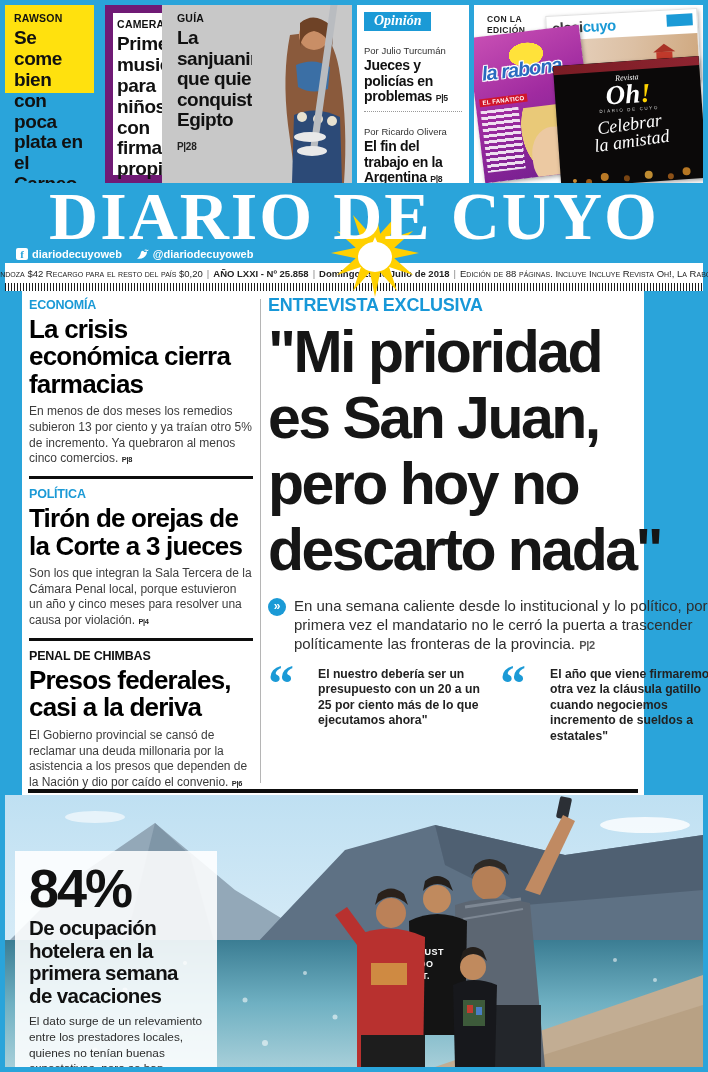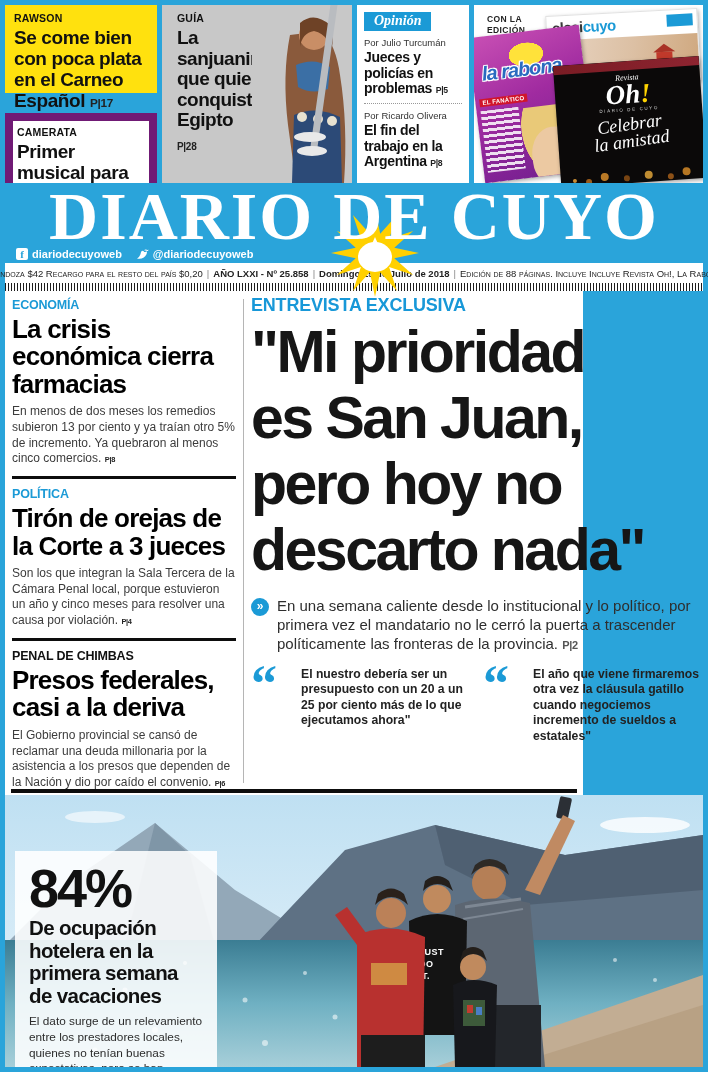--- a/index.html
+++ b/index.html
@@ -3,33 +3,33 @@
 <meta charset="utf-8">
 <style>
   * { margin:0; padding:0; box-sizing:border-box; }
   html,body { width:708px; height:1072px; }
   body {
     position:relative; background:#2aa4da; overflow:hidden;
     font-family:"Liberation Sans", sans-serif; color:#141414;
   }
   
   .top-strip { position:absolute; top:5px; left:5px; width:698px; height:178px; display:flex; gap:5px; }
-  .col1 { width:152px; display:flex; flex-direction:column; gap:20px; }
+  .col1 { width:152px; display:flex; gap:11px; }
   .box-rawson { height:88px; background:#ffe10e; padding:7px 9px; }
   .box-camerata { flex:1; background:#fff; border:8px solid #701a75; padding:5px 4px; }
   .mini-kicker { font-size:10.5px; font-weight:800; letter-spacing:.2px; color:#111; }
   .mini-head { font-size:19px; font-weight:800; line-height:1.1; letter-spacing:-.4px; margin-top:4px; color:#111; }
   .pref { font-weight:800; font-size:.62em; color:#222; letter-spacing:-.3px; }
   .box-guia { width:190px; background:#c8c8c8; position:relative; padding:7px 15px; overflow:hidden; }
   .guia-head { font-size:19px; font-weight:800; line-height:1.08; letter-spacing:-.5px; width:102px; margin-top:4px; color:#111; }
   .guia-page { font-weight:800; font-size:10px; margin-top:10px; color:#222; }
   .guia-fig { position:absolute; right:0; top:0; height:178px; }
   .box-opinion { width:112px; background:#fff; padding:6px 7px; }
   .opinion-tag { display:inline-block; background:#1b9ad6; color:#fff; font-family:"Liberation Serif", serif; font-style:italic; font-weight:700; font-size:14px; padding:1px 10px 2px; }
-  .op-byline { font-size:9.5px; color:#333; margin-top:6px; }
+  .op-byline { font-size:9.5px; color:#333; margin-top:14px; }
   .op-title { font-size:14px; font-weight:800; line-height:1.12; letter-spacing:-.3px; margin-top:2px; color:#111; }
   .op-div { border-bottom:1px dotted #999; margin:6px 0 2px; }
   .box-mags { flex:1; background:#fff; position:relative; overflow:hidden; }
   .con-la-edicion { position:absolute; top:9px; left:13px; font-size:8.5px; font-weight:700; color:#222; letter-spacing:.4px; line-height:1.25; width:44px; }
   .mag { position:absolute; box-shadow:1px 2px 4px rgba(0,0,0,.35); }
   .mag-clasi { top:7px; right:4px; width:152px; height:72px; background:#fff; border:1px solid #e2e2e2; transform:rotate(-3deg); padding:3px 5px; }
   .clasi-logo { font-size:15px; font-weight:800; letter-spacing:-.5px; }
   .clasi-a { color:#3a3a3a; } .clasi-b { color:#1b9ad6; }
   .clasi-chip { position:absolute; top:4px; right:4px; width:26px; height:12px; background:#1b9ad6; }
   .clasi-photo { position:absolute; left:0; right:0; bottom:0; height:46px; background:linear-gradient(100deg,#e9d6c4 0%,#dcc0a4 55%,#cfa87f 100%); }
@@ -58,21 +58,21 @@
   .mast-sun { position:absolute; left:330px; top:28px; z-index:1; }
   .social { position:absolute; left:16px; bottom:3px; display:flex; gap:14px; align-items:center; z-index:3; }
   .soc-item { display:flex; align-items:center; gap:4px; color:#fff; font-size:11px; font-weight:700; }
   .fb-ic { width:12px; height:12px; background:#fff; border-radius:2px; color:#2aa4da; font-family:"Liberation Serif", serif; font-weight:700; font-size:11px; line-height:12px; text-align:center; }
   
   .info-bar { position:absolute; top:263px; left:5px; width:698px; height:20px; background:#fff; display:flex; align-items:center; justify-content:center; font-size:9.5px; color:#222; white-space:nowrap; font-variant:small-caps; }
   .info-bar b { font-variant:normal; font-size:9.5px; }
   .info-sep { color:#888; margin:0 4px; font-weight:400; }
   .stripes { position:absolute; top:283px; left:5px; width:698px; height:8px; background:repeating-linear-gradient(90deg,#1c1c1c 0 1px,#fff 1px 3px); }
   
-  .main { position:absolute; top:291px; left:5px; width:578px; height:504px; background:#fff; }
+  .main { position:absolute; top:291px; left:22px; width:622px; height:504px; background:#fff; }
   .vdiv { position:absolute; left:238px; top:8px; bottom:12px; width:1px; background:#b5b5b5; }
   .bottom-rule { position:absolute; left:6px; right:6px; bottom:2px; height:4px; background:#0d0d0d; }
   .left-col { position:absolute; left:7px; top:7px; width:224px; }
   .sec-kicker { font-size:12.5px; font-weight:800; letter-spacing:-.2px; color:#1b9ad6; }
   .sec-kicker.dark { color:#111; }
   .sec-head { font-size:26px; font-weight:800; line-height:1.05; letter-spacing:-.8px; color:#000000; margin-top:4px; }
   .sec-body { font-size:12px; line-height:1.32; color:#3c3c3c; margin-top:6px; }
   .sec-divider { border-bottom:3px solid #0d0d0d; margin:9px 0 8px; }
   .rusia { font-size:21px; font-weight:800; font-style:italic; letter-spacing:-1px; color:#111; }
   .rusia-year { color:#e2231a; font-style:normal; }

